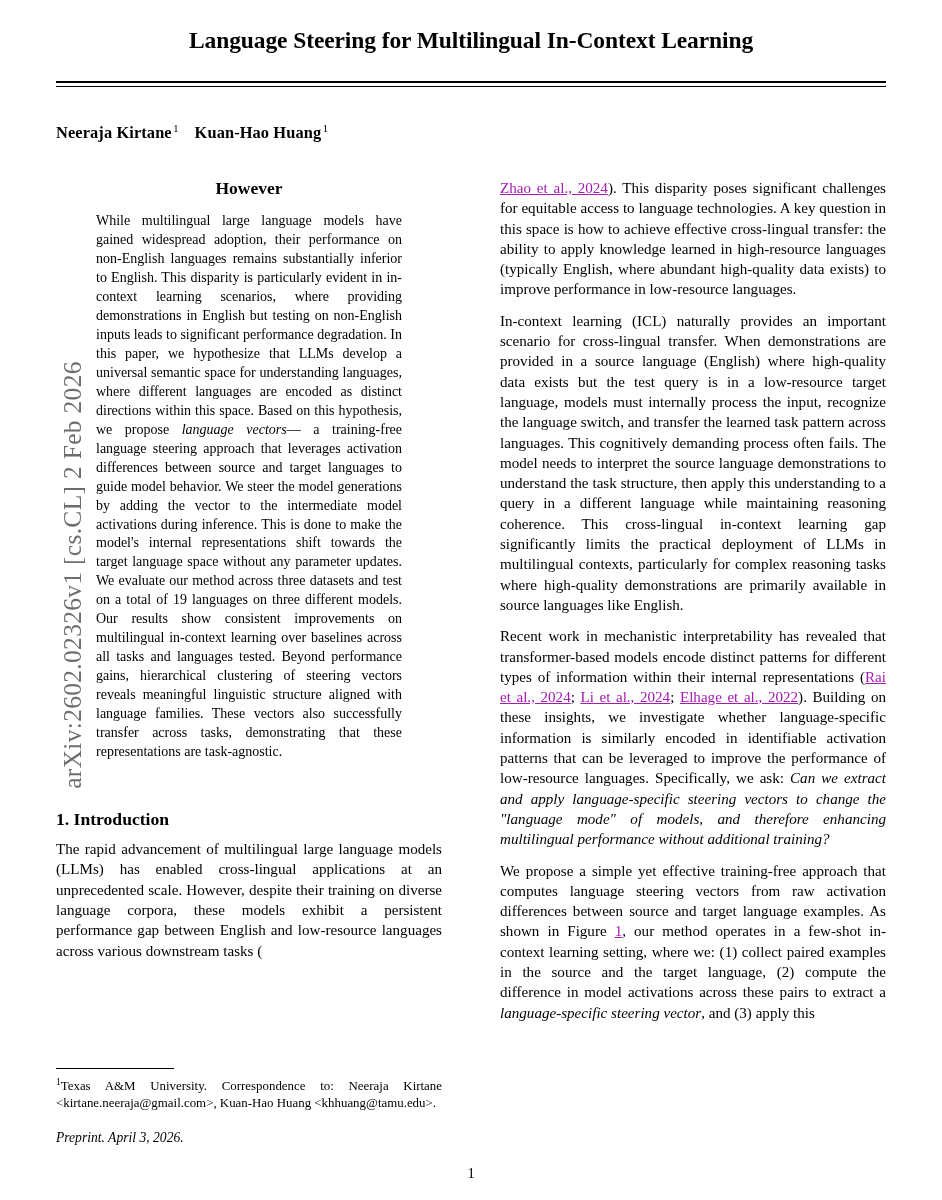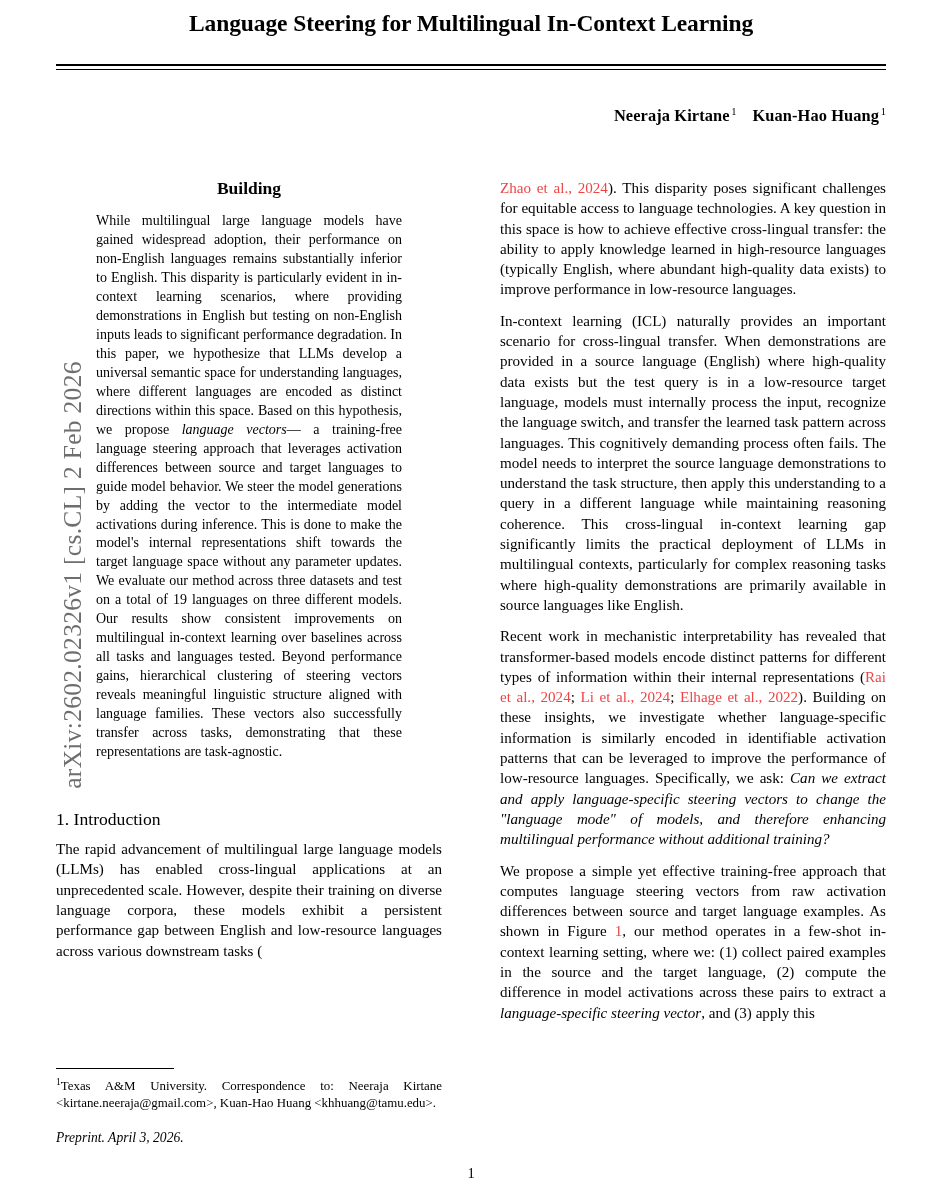--- a/index.html
+++ b/index.html
@@ -36,40 +36,40 @@
   #page {
     position: absolute;
     left: 56px;
     top: 0;
     width: 830px;
     height: 1200px;
   }
 
   
   #title-block {
-    padding-top: 9px;
+    padding-top: 26px;
   }
   #paper-title {
     font-size: 23.5px;
     font-weight: bold;
     text-align: center;
     line-height: 1.25;
     margin: 0;
     letter-spacing: -0.1px;
   }
   .rule-double {
     margin-top: 26px;
     border-top: 2.2px solid #000;
     border-bottom: 1px solid #000;
     height: 2.5px;
   }
 
   #authors {
     margin-top: 36px;
-    text-align: right;
+    text-align: left;
     font-size: 16.4px;
     font-weight: bold;
     letter-spacing: 0.1px;
   }
   #authors .sep {
     display: inline-block;
     width: 16px;
   }
   sup.aff {
     font-size: 10.5px;
@@ -109,37 +109,37 @@
     line-height: 1.355;
     text-align: justify;
     text-justify: inter-word;
     hyphens: manual;
     margin: 8px;
   }
 
   
   .section-heading {
     font-size: 17.6px;
-    font-weight: normal;
+    font-weight: bold;
     margin: 0 0 9px 0;
   }
   #intro-section {
     margin-top: 47px;
   }
 
   p.body {
     font-size: 15.1px;
     line-height: 1.345;
     text-align: justify;
     margin: 0 0 11px 0;
     hyphens: manual;
   }
   p.body:last-child { margin-bottom: 16px; }
 
-  .cite { color: #ef4444; }
+  .cite { color: #a21caf; text-decoration: underline; }
   .ital { font-style: italic; }
 
   
   #footnote-block {
     position: absolute;
     left: 0;
     top: 890px;
     width: 386px;
   }
   #footnote-rule {
@@ -188,21 +188,21 @@
     <div id="authors">
       <span><span>Neeraja Kirtane</span><sup class="aff">1</sup></span><span class="sep"></span><span><span>Kuan-Hao Huang</span><sup class="aff">1</sup></span>
     </div>
   </div>
 
   <div id="columns">
 
     <div class="col" id="col-left">
 
       <div id="abstract-wrap">
-        <div id="abstract-heading">Building</div>
+        <div id="abstract-heading">However</div>
         <p id="abstract-body"><span>While multilingual large language models have gained widespread adoption, their performance on non-English languages remains substantially inferior to English. This disparity is particularly evident in in-context learning scenarios, where providing demonstrations in English but testing on non-English inputs leads to significant performance degradation. In this paper, we hypothesize that LLMs develop a universal semantic space for understanding languages, where different languages are encoded as distinct directions within this space. Based on this hypothesis, we propose </span><span class="ital">language vectors</span><span>— a training-free language steering approach that leverages activation differences between source and target languages to guide model behavior. We steer the model generations by adding the vector to the intermediate model activations during inference. This is done to make the model's internal representations shift towards the target language space without any parameter updates. We evaluate our method across three datasets and test on a total of 19 languages on three different models. Our results show consistent improvements on multilingual in-context learning over baselines across all tasks and languages tested. Beyond performance gains, hierarchical clustering of steering vectors reveals meaningful linguistic structure aligned with language families. These vectors also successfully transfer across tasks, demonstrating that these representations are task-agnostic.</span></p>
       </div>
 
       <div id="intro-section">
         <div class="section-heading">1. Introduction</div>
         <p class="body"><span>The rapid advancement of multilingual large language models (LLMs) has enabled cross-lingual applications at an unprecedented scale. However, despite their training on diverse language corpora, these models exhibit a persistent performance gap between English and low-resource languages across various downstream tasks (</span></p>
       </div>
 
       <div id="footnote-block">
         <div id="footnote-rule"></div>

